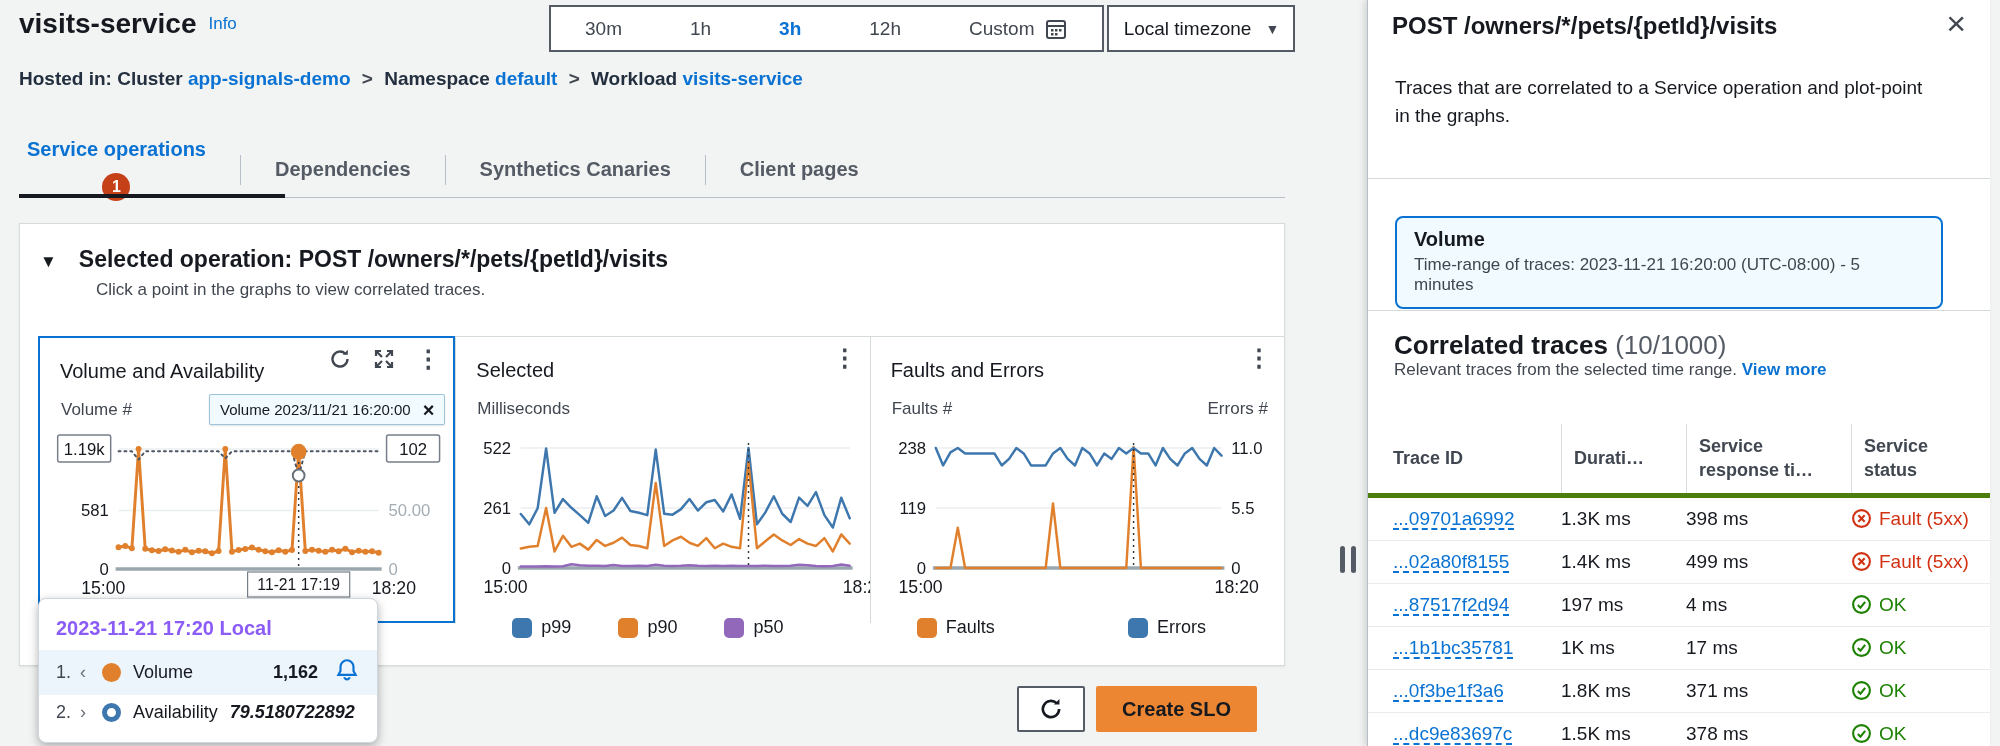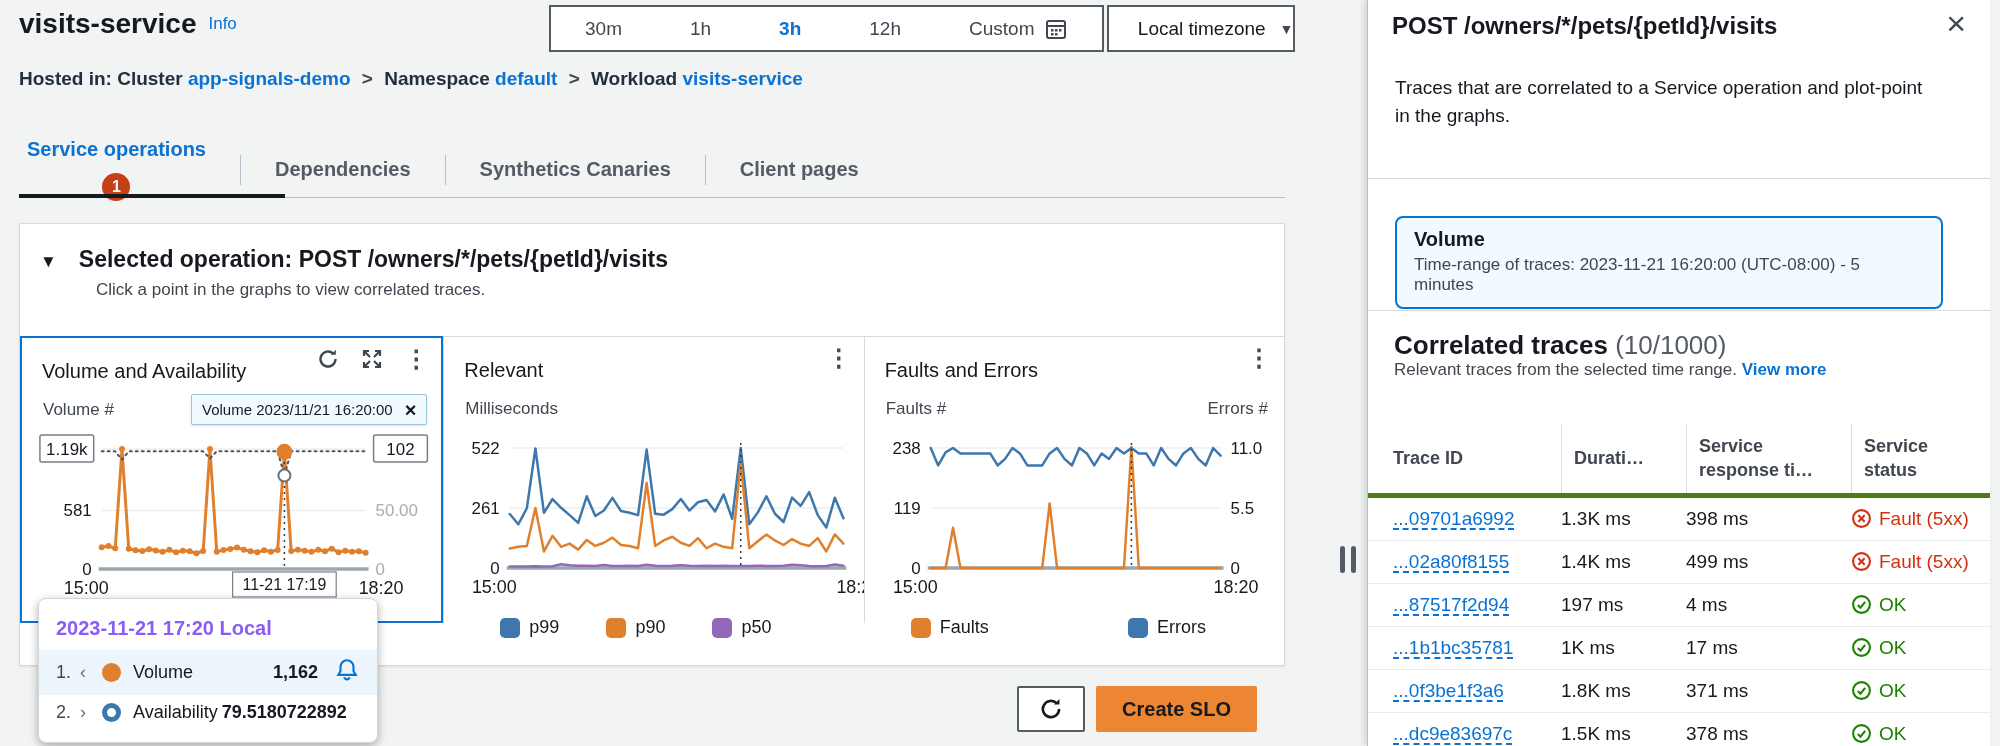--- a/index.html
+++ b/index.html
@@ -11,42 +11,42 @@
   .info-link { font-size:17px; font-weight:normal; color:#0972d3; margin-left:12px; vertical-align:4px; cursor:pointer; }
   .breadcrumb { position:absolute; left:19px; top:68px; font-size:19px; font-weight:600; color:#232f3e; }
   .breadcrumb .lnk { color:#0972d3; cursor:pointer; }
   .breadcrumb .sep { color:#414750; padding:0 6px; }
 
   
   .time-controls { position:absolute; left:549px; top:5px; display:flex; }
   .seg { display:flex; background:#fff; border:2px solid #545b64; height:47px; align-items:stretch; }
   .seg button { background:none; border:none; font-family:inherit; font-size:19px; color:#414750; padding:0 34px; cursor:pointer; display:flex; align-items:center; gap:10px; }
   .seg button.active { color:#0972d3; font-weight:bold; }
-  .tz-select { width:188px; height:47px; background:#fff; border:2px solid #545b64; margin-left:3px; display:flex; align-items:center; justify-content:flex-end; gap:14px; font-size:19px; color:#16191f; cursor:pointer; }
+  .tz-select { width:188px; height:47px; background:#fff; border:2px solid #545b64; margin-left:3px; display:flex; align-items:center; justify-content:center; gap:14px; font-size:19px; color:#16191f; cursor:pointer; }
   .caret { font-size:14px; color:#414750; }
 
   
   .tabs { position:absolute; left:19px; top:138px; display:flex; align-items:center; }
   .tab { font-size:20px; font-weight:bold; color:#545b64; padding:0 34px; cursor:pointer; display:flex; align-items:center; gap:12px;flex-direction:column; }
   .tab:first-child { padding-left:8px; }
   .tab.active { color:#0972d3; }
   .tab-sep { width:1px; height:30px; background:#b6bec9; }
   .badge { display:inline-flex; width:28px; height:28px; border-radius:50%; background:#c54017; color:#fff; font-size:16px; font-weight:bold; align-items:center; justify-content:center; }
   .tabs-rule { position:absolute; left:19px; top:197px; width:1266px; height:1px; background:#b6bec9; }
   .tabs-rule-active { position:absolute; left:19px; top:194px; width:266px; height:4px; background:#16191f; }
 
   
   .card { position:absolute; left:19px; top:223px; width:1266px; height:443px; background:#fff; border:1px solid #d5dbdb; box-shadow:0 1px 2px rgba(0,0,0,.08); }
   .card-head { padding:22px 0 0 20px; }
   .collapse-tri { font-size:17px; color:#16191f; margin-right:22px; cursor:pointer; }
   .card-title { font-size:23px; font-weight:bold; color:#16191f; display:inline; }
   .card-sub { margin:7px 0 0 56px; font-size:17px; color:#414750; }
 
   
-  .charts-row { position:absolute; left:0; top:112px; width:100%; height:287px; display:flex; }
+  .charts-row { position:absolute; left:0; top:112px; width:100%; height:287px; display:flex;padding-left:18px; }
   .chart-panel { position:relative; flex:1; background:#fff; border-top:1px solid #d5dbdb; }
   .chart-panel.selected { border:2px solid #0972d3; z-index:2; }
   .chart-panel + .chart-panel { border-left:1px solid #d5dbdb; }
   .chart-title { position:absolute; left:20px; top:22px; font-size:20px; color:#16191f; }
   .chart-icons { position:absolute; right:12px; top:8px; display:flex; gap:18px; align-items:center; color:#414750; }
   .icon-btn { cursor:pointer; width:26px; height:26px; display:flex; align-items:center; justify-content:center; }
   .kebab { font-size:24px; color:#414750; font-weight:bold; letter-spacing:0; }
   .axis-label { position:absolute; top:62px; font-size:17px; color:#414750; }
   .plot { position:absolute; left:0; top:95px; width:100%; height:178px; }
   .legend { position:absolute; top:280px; display:flex; align-items:flex-end; font-size:18px; color:#16191f;gap:13px; }
@@ -59,21 +59,21 @@
   
   .tooltip { position:absolute; left:38px; top:598px; width:340px; background:#fff; border:1px solid #cfd6dd; border-radius:8px; box-shadow:0 3px 10px rgba(0,0,0,.3); z-index:9; padding:10px 0 12px; }
   .tt-title { font-size:20px; font-weight:bold; padding:8px 17px 10px; color:#8b5cf6; }
   .tt-row { display:flex; align-items:center; padding:7px 17px; font-size:18px; color:#16191f; }
   .tt-row.hl { background:#edf5fc; }
   .tt-idx { color:#414750; width:24px; }
   .tt-chev { color:#687078; width:22px; cursor:pointer; }
   .tt-dot { width:19px; height:19px; border-radius:50%; background:#e0802d; margin-right:12px; }
   .tt-ring { width:19px; height:19px; border-radius:50%; border:5px solid #3e77ad; background:#fff; margin-right:12px; }
   .tt-val { font-weight:bold; margin-left:auto; }
-  .tt-val2 { font-weight:bold; margin-left:4px; }
+  .tt-val2 { font-weight:bold; margin-left:12px;font-style:italic; }
   .tt-bell { margin-left:16px; cursor:pointer; }
 
   
   .refresh-btn { position:absolute; left:1017px; top:686px; width:68px; height:46px; background:#fff; border:2px solid #545b64; border-radius:2px; display:flex; align-items:center; justify-content:center; cursor:pointer; }
   .slo-btn { position:absolute; left:1096px; top:686px; width:161px; height:46px; background:#ec8633; border:none; border-radius:2px; font-family:inherit; font-size:20px; font-weight:bold; color:#16191f; cursor:pointer; }
 
   .resize-handle { position:absolute; left:1340px; top:546px; display:flex; gap:6px; cursor:col-resize; }
   .resize-handle i { width:5px; height:27px; background:#545b64; border-radius:3px; }
 
   
@@ -255,21 +255,21 @@
             <rect x="353" y="2" width="54" height="27" fill="#fff" stroke="#767f89" stroke-width="1.5" rx="2"></rect>
             <text x="380" y="22" text-anchor="middle" font-size="17" fill="#16191f">102</text>
             <text x="355" y="83.1764705882353" text-anchor="start" font-size="17" fill="#a4adb5">50.00</text>
             <text x="355" y="142" text-anchor="start" font-size="17" fill="#a4adb5">0</text>
             <text x="42" y="161" text-anchor="start" font-size="18" fill="#16191f">15:00</text>
             <text x="383" y="161" text-anchor="end" font-size="18" fill="#16191f">18:20</text>
           </svg>
       </div>
 
       <div class="chart-panel">
-        <div class="chart-title">Relevant</div>
+        <div class="chart-title">Selected</div>
         <div class="chart-icons">
             <span class="icon-btn kebab">⋮</span>
           </div>
         <span class="axis-label" style="left:21px;">Milliseconds</span>
         <svg class="plot" preserveAspectRatio="none" viewBox="0 0 421 178">
             <line x1="66" y1="16" x2="401" y2="16" stroke="#ebeef0" stroke-width="1.5"></line>
             <line x1="66" y1="76" x2="401" y2="76" stroke="#ebeef0" stroke-width="1.5"></line>
             <line x1="63" y1="136" x2="404" y2="136" stroke="#9ba7ae" stroke-width="3.5"></line>
             <polyline points="66,81.97701149425288 74.58974358974359,92.32183908045977 83.17948717948718,76.22988505747126 91.76923076923077,16.45977011494253 100.35897435897436,80.82758620689656 108.94871794871794,67.0344827586207 117.53846153846155,75.77011494252874 126.12820512820514,83.12643678160919 134.71794871794873,90.94252873563218 143.30769230769232,64.27586206896551 151.89743589743588,84.04597701149424 160.4871794871795,78.52873563218391 169.0769230769231,65.88505747126436 177.66666666666666,78.98850574712644 186.25641025641028,80.82758620689656 194.84615384615384,83.12643678160919 203.43589743589743,17.60919540229885 212.02564102564102,81.74712643678161 220.6153846153846,82.66666666666667 229.2051282051282,77.14942528735632 237.79487179487177,67.0344827586207 246.3846153846154,78.52873563218391 254.97435897435898,70.2528735632184 263.56410256410254,67.95402298850574 272.1538461538462,79.44827586206897 280.7435897435897,62.43678160919541 289.3333333333333,86.80459770114942 297.9230769230769,16 306.51282051282055,92.32183908045977 315.1025641025641,80.36781609195401 323.6923076923077,64.27586206896551 332.28205128205127,81.74712643678161 340.87179487179486,90.02298850574712 349.46153846153845,65.65517241379311 358.05128205128204,73.93103448275862 366.64102564102564,60.13793103448276 375.2307692307692,83.12643678160919 383.8205128205128,95.54022988505747 392.4102564102564,65.65517241379311 401,86.34482758620689" fill="none" stroke="#3e77ad" stroke-width="2.5" stroke-linejoin="round" stroke-linecap="round"></polyline>
             <polyline points="66,116.45977011494253 74.58974358974359,114.85057471264368 83.17948717948718,113.93103448275862 91.76923076923077,76 100.35897435897436,119.44827586206897 108.94871794871794,103.816091954023 117.53846153846155,114.85057471264368 126.12820512820514,111.63218390804597 134.71794871794873,117.60919540229885 143.30769230769232,107.95402298850576 151.89743589743588,113.93103448275862 160.4871794871795,110.71264367816092 169.0769230769231,105.6551724137931 177.66666666666666,113.01149425287356 186.25641025641028,113.93103448275862 194.84615384615384,116.22988505747126 203.43589743589743,50.94252873563218 212.02564102564102,113.93103448275862 220.6153846153846,108.41379310344828 229.2051282051282,104.73563218390805 237.79487179487177,110.71264367816092 246.3846153846154,113.93103448275862 254.97435897435898,106.11494252873564 263.56410256410254,116.22988505747126 272.1538461538462,111.63218390804597 280.7435897435897,114.85057471264368 289.3333333333333,116.22988505747126 297.9230769230769,30.252873563218387 306.51282051282055,116.22988505747126 315.1025641025641,109.33333333333334 323.6923076923077,102.4367816091954 332.28205128205127,108.41379310344828 340.87179487179486,113.01149425287356 349.46153846153845,107.03448275862068 358.05128205128204,111.63218390804597 366.64102564102564,113.93103448275862 375.2307692307692,106.11494252873564 383.8205128205128,119.44827586206897 392.4102564102564,102.4367816091954 401,111.63218390804597" fill="none" stroke="#e0802d" stroke-width="2.5" stroke-linejoin="round" stroke-linecap="round"></polyline>

